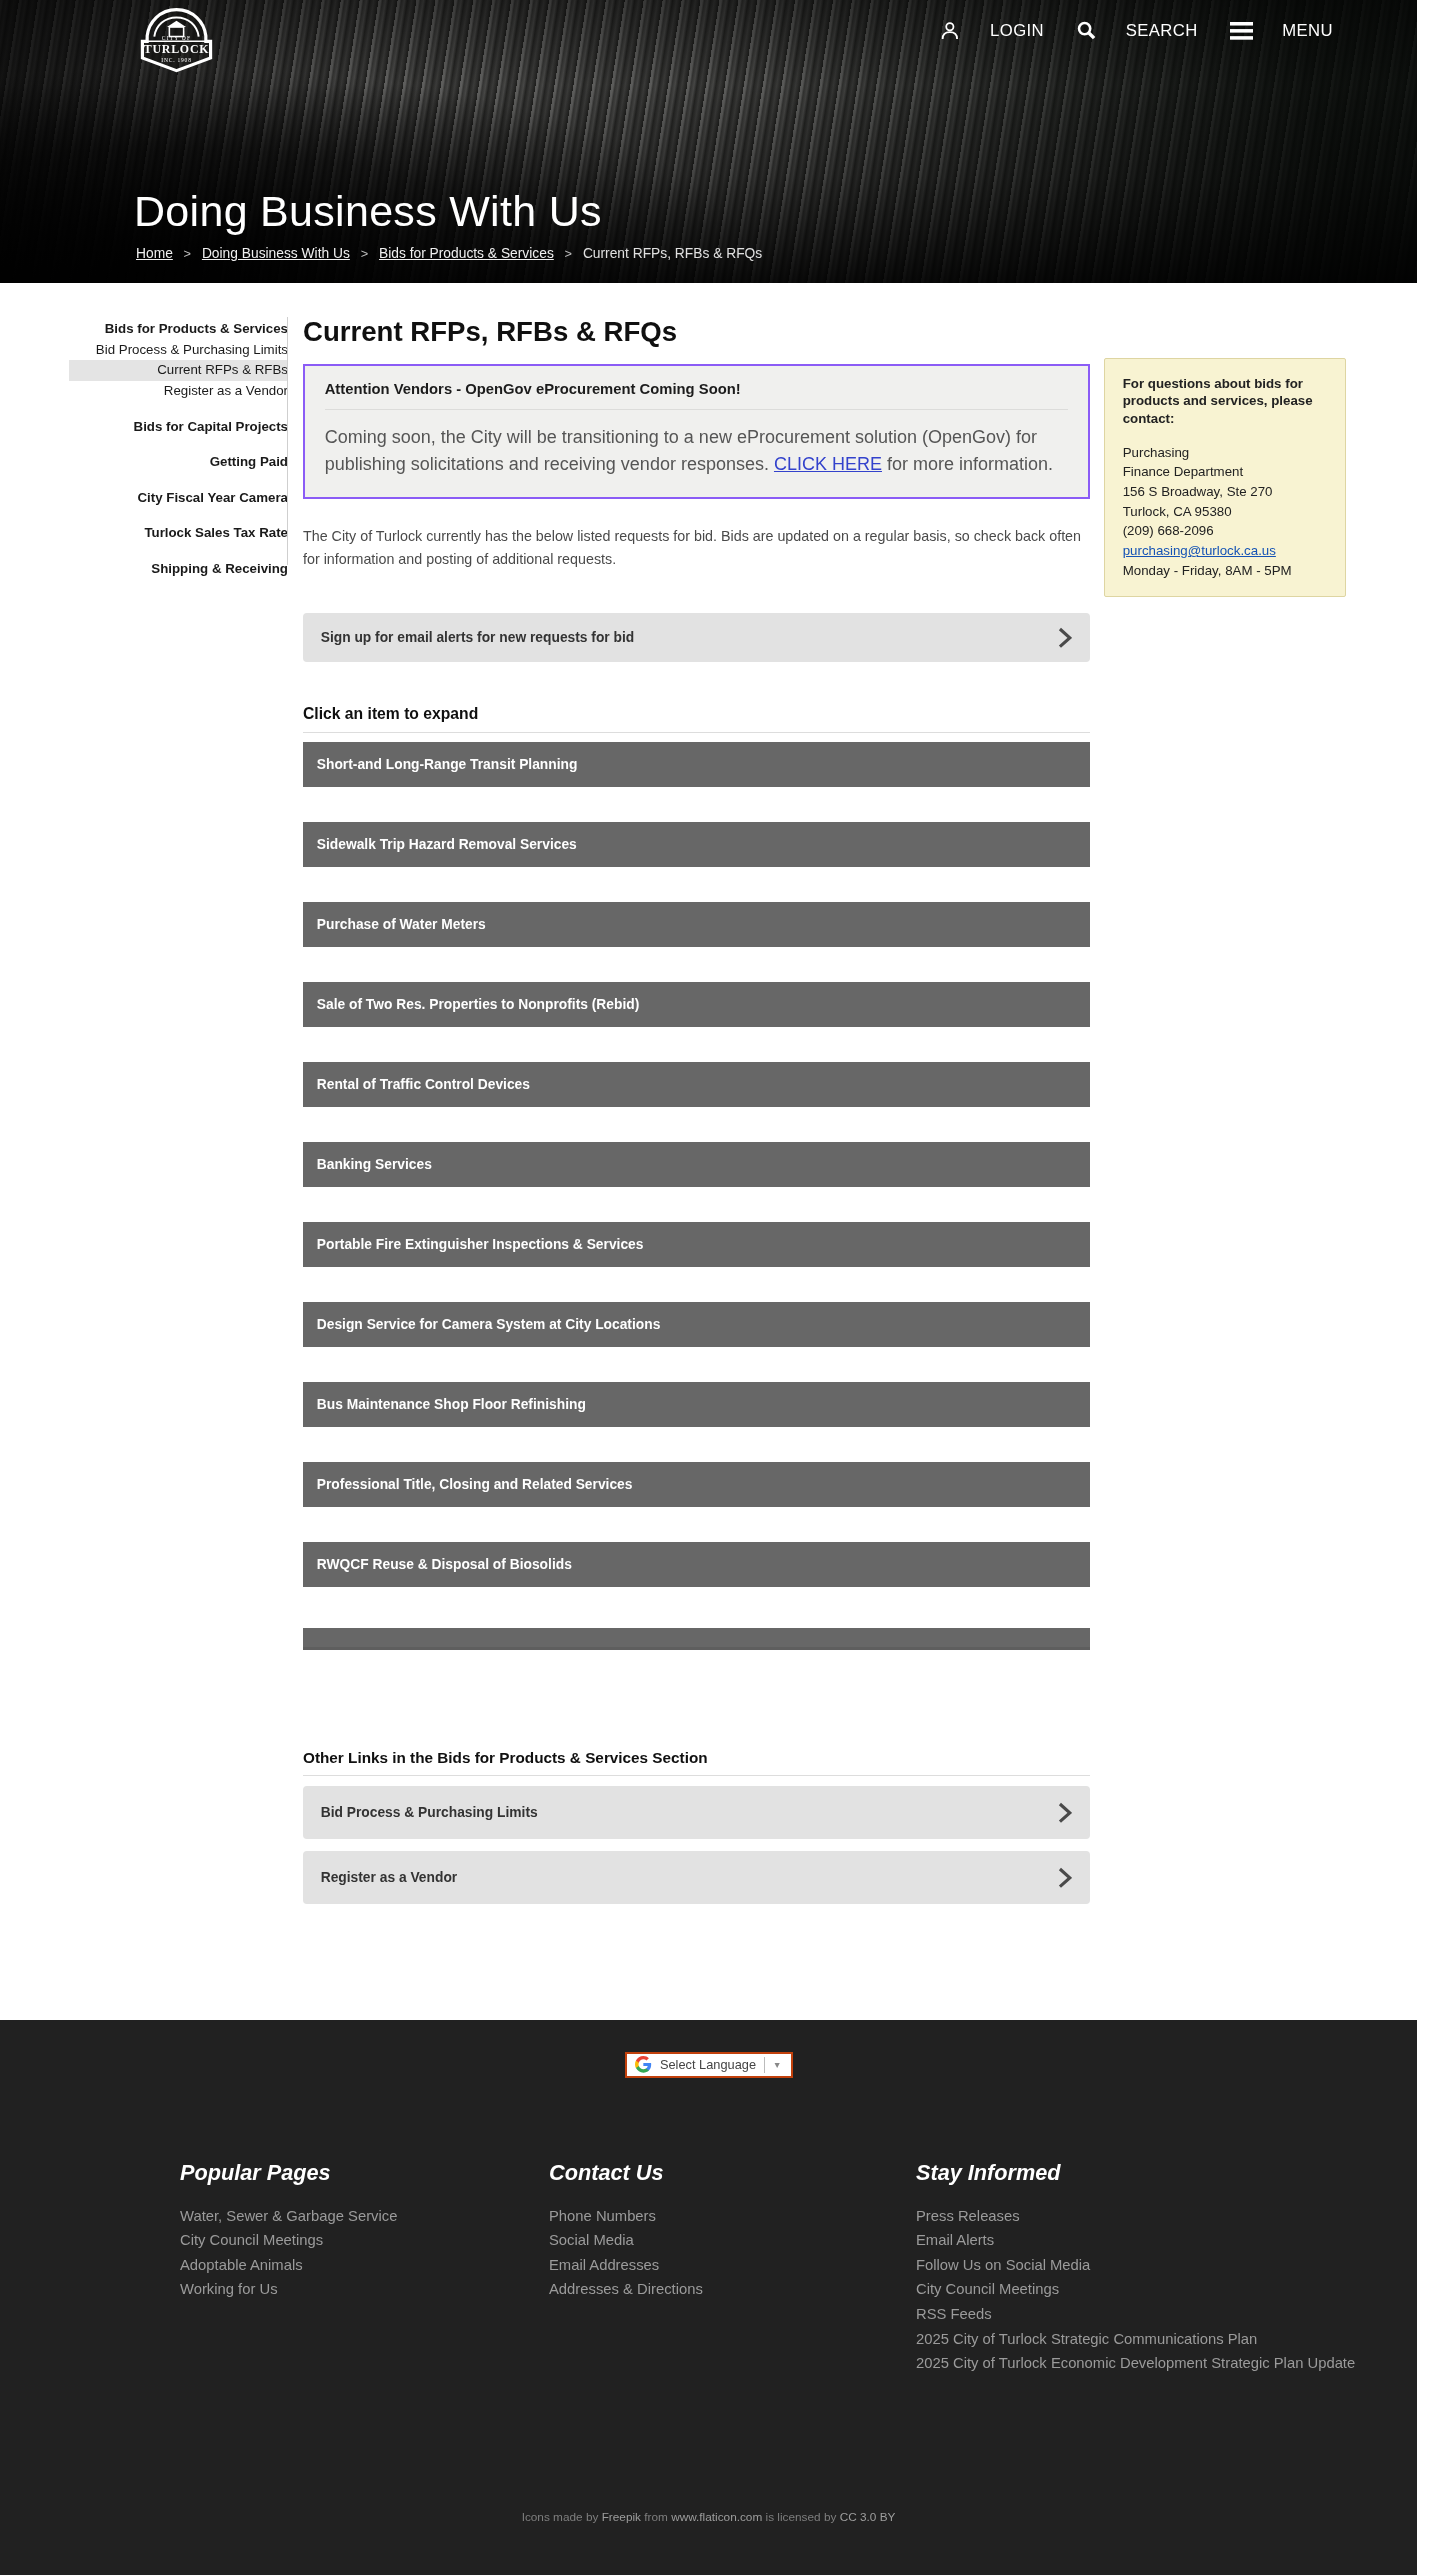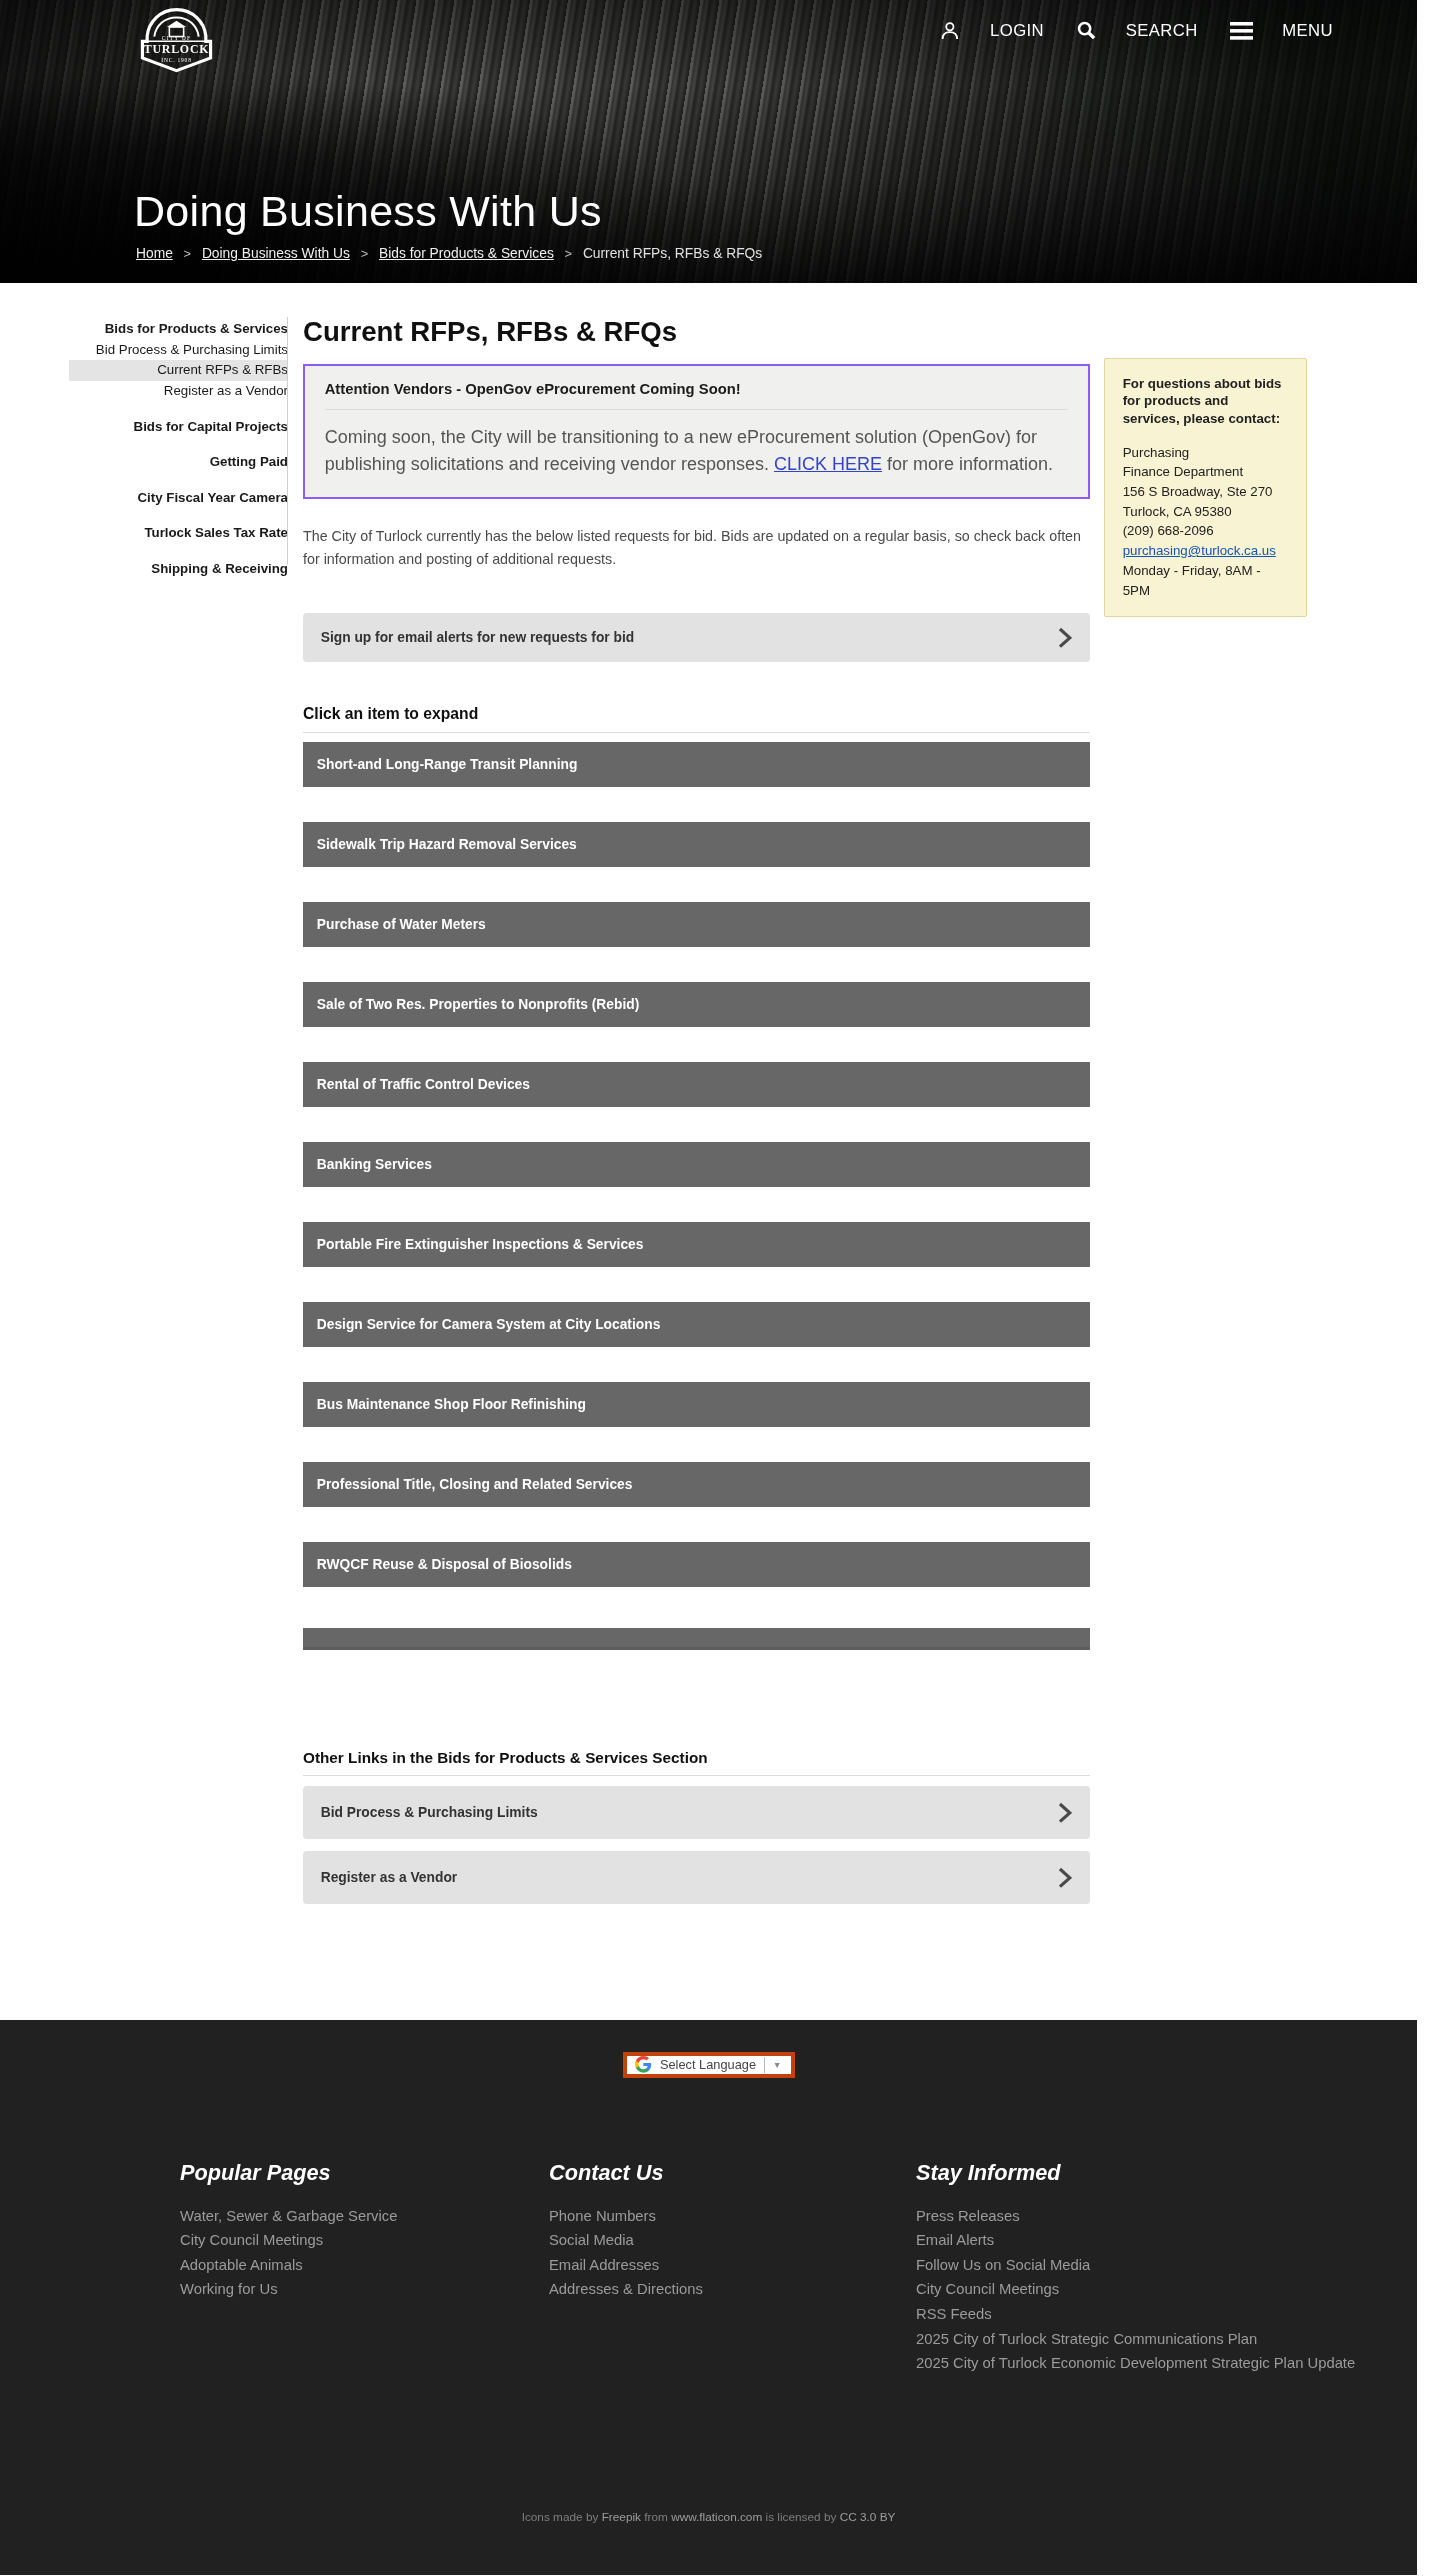--- a/index.html
+++ b/index.html
@@ -57,27 +57,27 @@
 
   .bids .bid-bar { margin-top:35px; height:45px; background:#676767; display:flex; align-items:center; padding:0 13.8px; cursor:pointer; }
   .bids .bid-bar:first-child { margin-top:8.9px; }
   .bid-bar span { color:#fff; font-weight:bold; font-size:13.8px; }
   .bid-bar-empty { margin-top:41px; height:21.7px; background:#676767; border-bottom:3px solid #5e5e5e; }
 
   .other-h { margin-top:99px; font-size:15.3px; font-weight:bold; color:#101010; }
   .other-btn { height:53px; margin-top:11.8px; }
   .other-btn.first { margin-top:9.8px; }
 
-  .contact-box { position:absolute; left:1104px; top:75px; width:203px; background:#f8f3d2; border:1px solid #ded5a2; border-radius:2px; padding:15.7px 17.7px; font-size:13.3px; line-height:19.7px; color:#222; }
+  .contact-box { position:absolute; left:1104px; top:75px; width:242px; background:#f8f3d2; border:1px solid #ded5a2; border-radius:2px; padding:15.7px 17.7px; font-size:13.3px; line-height:19.7px; color:#222; }
   .cb-head { font-weight:bold; line-height:17.7px; margin-bottom:14.8px; }
   .cb-email { color:#1553b5; text-decoration:underline; cursor:pointer; }
 
   
   .footer { position:relative; height:555px; background:#212121; }
-  .translate { position:absolute; left:50%; transform:translateX(-50%); top:32px; height:25.6px; background:#fff; border:4px solid #c2410c; display:flex; align-items:center; gap:7.9px; padding:0 8.9px; font-size:12.8px; color:#444; cursor:pointer; white-space:nowrap; }
+  .translate { position:absolute; left:50%; transform:translateX(-50%); top:32px; height:25.6px; background:#fff; border:2px solid #c2410c; display:flex; align-items:center; gap:7.9px; padding:0 8.9px; font-size:12.8px; color:#444; cursor:pointer; white-space:nowrap; }
   .translate .sep { width:1px; height:15.7px; background:#bbb; }
   .translate .tri { color:#888; font-size:8.9px; }
 
   .foot-cols { position:absolute; left:180px; top:140px; display:flex; }
   .fc1 { width:369px; } .fc2 { width:367px; } .fc3 { width:512px; }
   .fc h3 { margin:0 0 17.7px; color:#fff; font-size:21.7px; font-weight:bold;font-style:italic; }
   .flink { color:#9b9b9b; font-size:14.8px; line-height:24.6px; cursor:pointer; white-space:nowrap; }
 
   .credit { position:absolute; bottom:51px; width:100%; text-align:center; font-size:11.8px; color:#7e7e7e; }
   .credit .lnk { color:#9d9d9d; cursor:pointer; }

